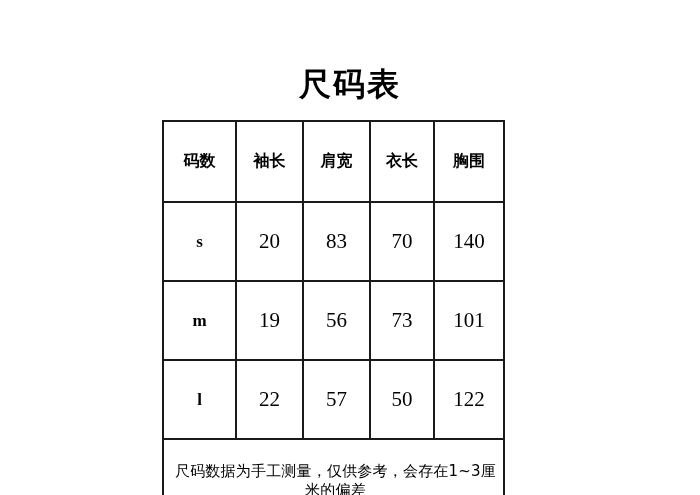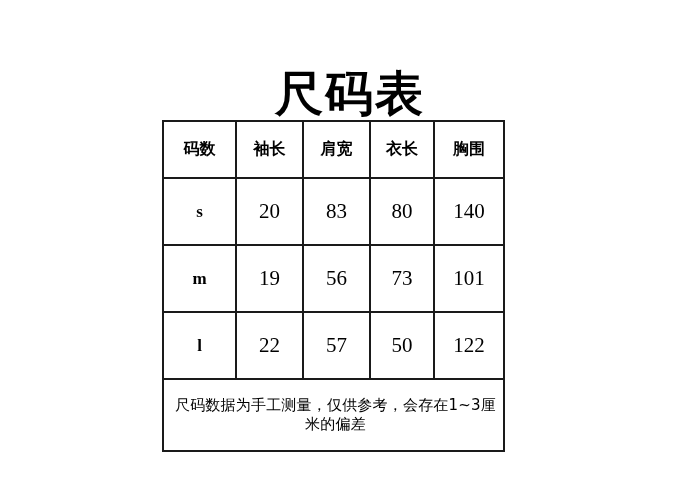--- a/index.html
+++ b/index.html
@@ -17,41 +17,41 @@
     color: #000000;
   }
   .chart-title {
     position: absolute;
     top: 66px;
     left: 0;
     width: 700px;
     text-align: center;
     font-family: "DejaVu Sans", "Liberation Sans", sans-serif;
     font-weight: 700;
-    font-size: 48px;
+    font-size: 32px;
     line-height: 1.15;
     letter-spacing: 2px;
     color: #000000;
   }
   table.size-chart {
     position: absolute;
     left: 162px;
     top: 120px;
     width: 341px;
     height: 332px;
     border-collapse: collapse;
     table-layout: fixed;
     background: #ffffff;
   }
   table.size-chart th,
   table.size-chart td {
     border: 2px solid #1a1a1a;
     text-align: center;
     vertical-align: middle;
-    padding: 0;
+    padding: 12px;
   }
   table.size-chart th {
     font-family: "Liberation Serif", "DejaVu Serif", serif;
     font-weight: 700;
     font-size: 16px;
     height: 55px;
   }
   table.size-chart td {
     font-family: "Liberation Serif", "DejaVu Serif", serif;
     font-weight: 400;
@@ -95,21 +95,21 @@
         <th>肩宽</th>
         <th>衣长</th>
         <th>胸围</th>
       </tr>
     </thead>
     <tbody>
       <tr>
         <td class="size-label">s</td>
         <td>20</td>
         <td>83</td>
-        <td>80</td>
+        <td>70</td>
         <td>140</td>
       </tr>
       <tr>
         <td class="size-label">m</td>
         <td>19</td>
         <td>56</td>
         <td>73</td>
         <td>101</td>
       </tr>
       <tr>

